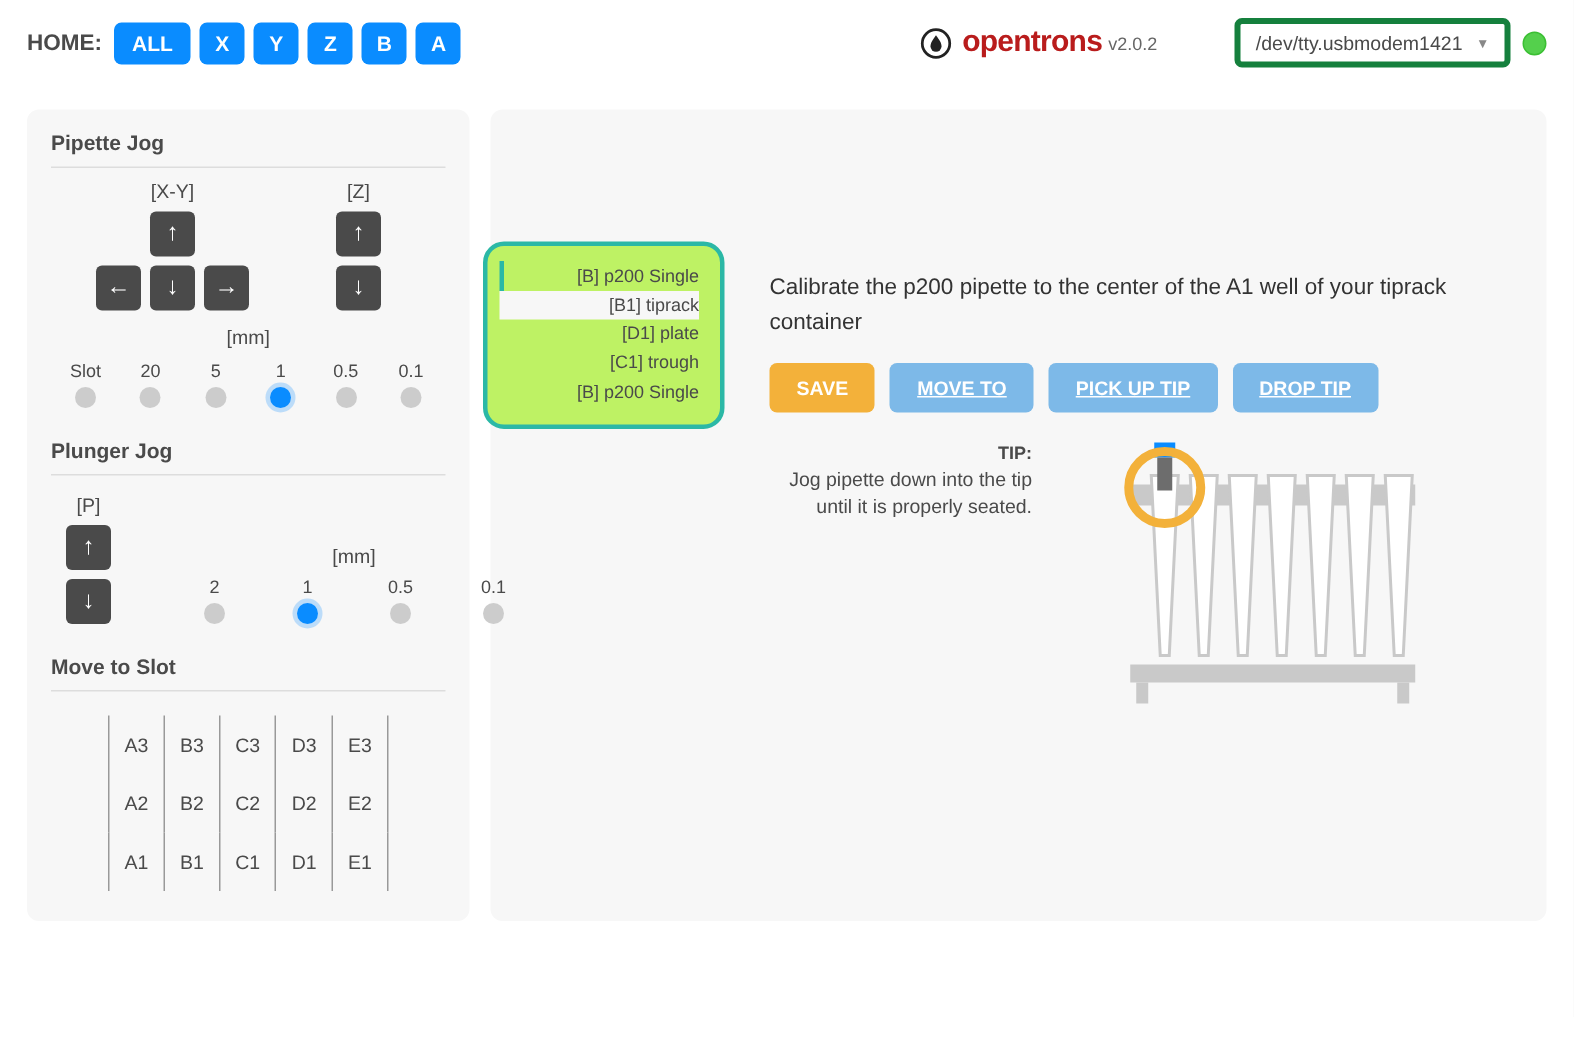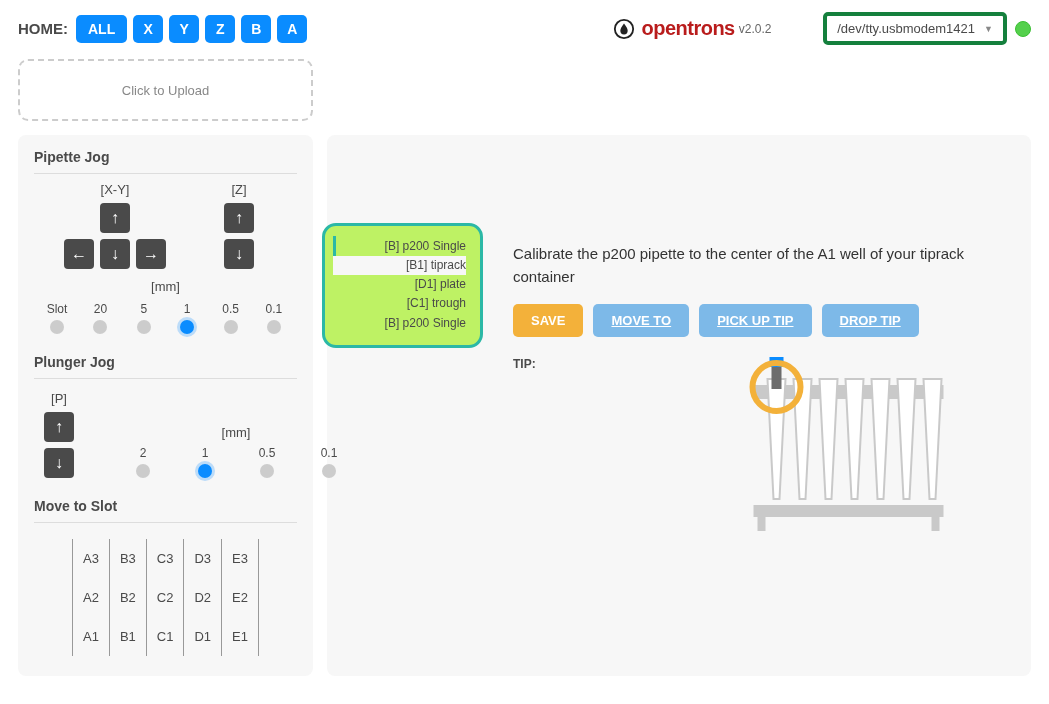--- a/index.html
+++ b/index.html
@@ -56,21 +56,21 @@
 .tree-item { font-size: 12px; padding: 3px 0 3px 6px; border-left: 3px solid #2bb8a6; cursor: pointer; }
 .tree-sub { padding-left: 22px; font-size: 12px; line-height: 1.6; }
 .tree-sub.sel { background: #f7f7f7; }
 .calib-panel { margin: 88px 18px 18px 160px; background:#f7f7f7; padding:0;}
 .calib-inner { padding: 20px 26px 26px; }
 .calib-text { font-size: 15px; line-height: 1.5; margin-bottom: 16px; color: #333; }
 .calib-btns { display: flex; gap: 10px; margin-bottom: 18px; }
 .c-btn { border: none; border-radius: 5px; padding: 9px 18px; font-weight: 600; font-size: 13px; cursor: pointer; color: #fff; }
 .c-save { background: #f3b13a; }
 .c-blue { background: #7db9e8; text-decoration: underline; }
-.tip-area { display: flex; gap: 22px; }
+.tip-area { display: flex; gap: 22px; text-align: right; }
 .tip-text { font-size: 13px; width: 175px; line-height: 1.4; }
 .tip-text b { font-size: 12px; }
 .tiprack-svg { flex: 1; }
 .rightpanel-bg { position:absolute; inset:0; background:#f7f7f7; border-radius:8px; z-index:-1;}
 </style>
 </head>
 <body>
 
 <div class="topbar">
   <span class="home-label">HOME:</span>
@@ -91,23 +91,20 @@
   </div>
 
   <div class="spacer"></div>
   <div class="port-select">
     <span>/dev/tty.usbmodem1421</span>
   </div>
   <div class="status-dot"></div>
 </div>
 
 <div class="row2">
-  <div class="upload-box">
-    <span>Click to Upload</span>
-  </div>
 </div>
 
 <div class="main">
 
   <div class="panel leftpanel">
 
     <div class="section-title">Pipette Jog</div>
     <div class="jog-row">
       <div class="jog-col">
         <div class="jog-label">[X-Y]</div>
@@ -235,20 +232,21 @@
         <div class="calib-text">Calibrate the p200 pipette to the center of the A1 well of your tiprack container</div>
         <div class="calib-btns">
           <button class="c-btn c-save">SAVE</button>
           <button class="c-btn c-blue">MOVE TO</button>
           <button class="c-btn c-blue">PICK UP TIP</button>
           <button class="c-btn c-blue">DROP TIP</button>
         </div>
         <div class="tip-area">
           <div class="tip-text">
             <b>TIP:</b><br>
+            <span>Jog pipette down into the tip until it is properly seated.</span>
           </div>
           <svg class="tiprack-svg" width="210" height="180" viewBox="0 0 210 180">
 
             <rect x="10" y="150" width="190" height="12" fill="#c9c9c9"></rect>
             <rect x="14" y="162" width="8" height="14" fill="#c9c9c9"></rect>
             <rect x="188" y="162" width="8" height="14" fill="#c9c9c9"></rect>
 
             <rect x="10" y="30" width="190" height="14" fill="#c9c9c9"></rect>
 
             <g stroke="#c9c9c9" stroke-width="2" fill="#fff">

